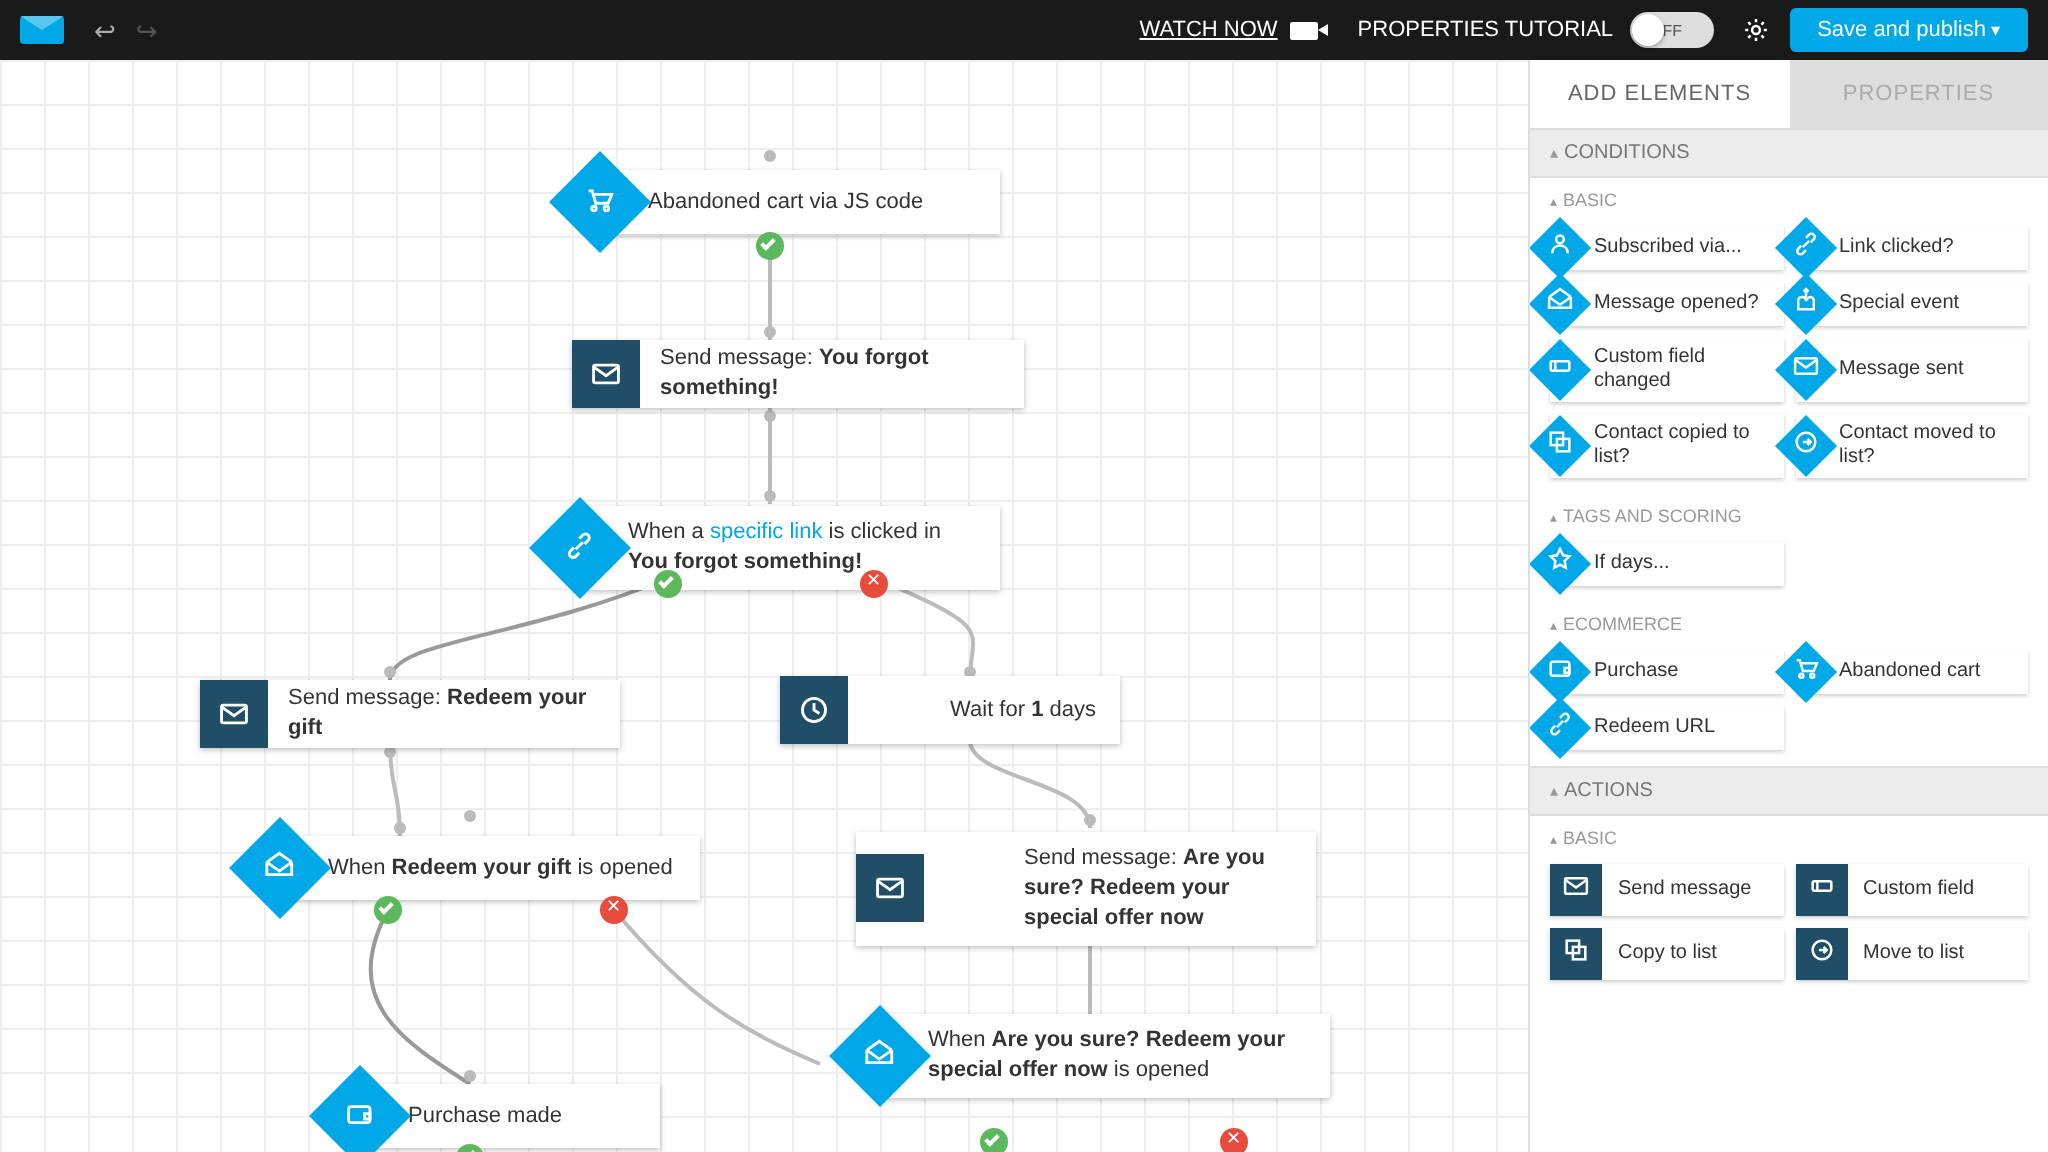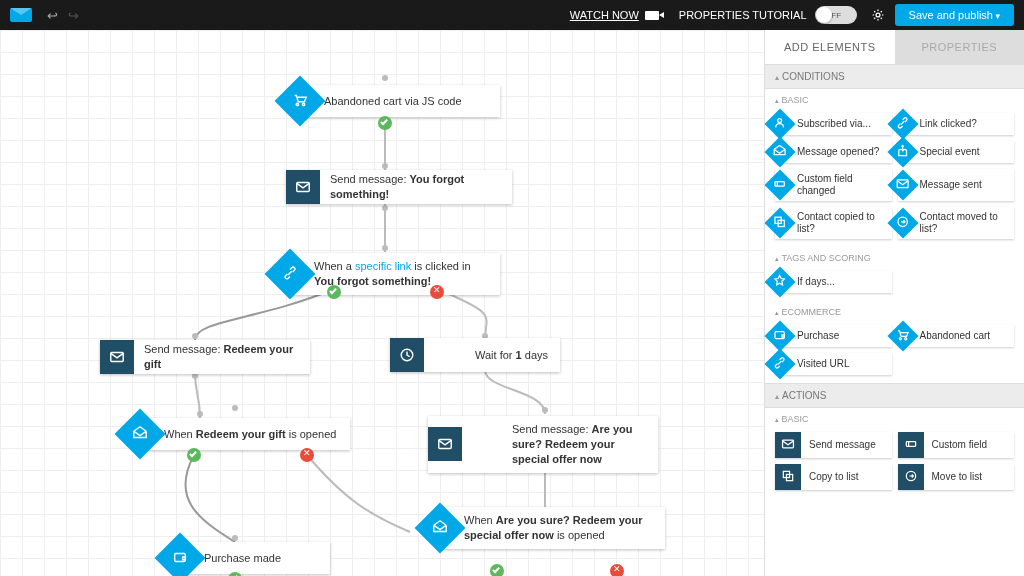--- a/index.html
+++ b/index.html
@@ -354,21 +354,21 @@
               </svg></span>
           </div>
           <div class="cl">Abandoned cart</div>
         </div>
         <div class="card cond">
           <div class="ci">
             <span><svg width="14" height="14" viewBox="0 0 18 18">
                 <use href="#i-link"></use>
               </svg></span>
           </div>
-          <div class="cl">Visited URL</div>
+          <div class="cl">Redeem URL</div>
         </div>
       </div>
     <div class="sechdr">ACTIONS</div>
     <div class="subhdr">BASIC</div>
     <div class="grid" id="g-act-basic">
         <div class="card act">
           <div class="ci">
             <span><svg width="14" height="14" viewBox="0 0 18 18">
                 <use href="#i-mail"></use>
               </svg></span>

